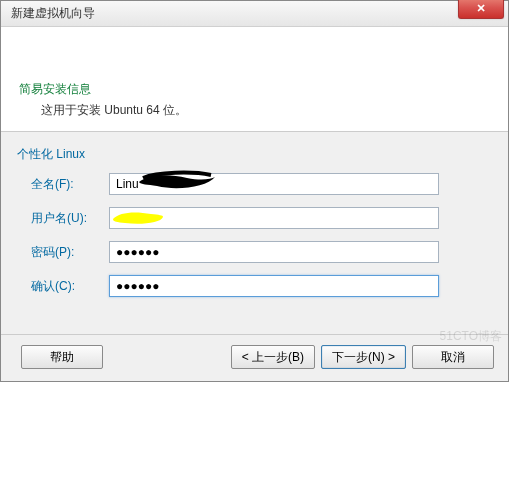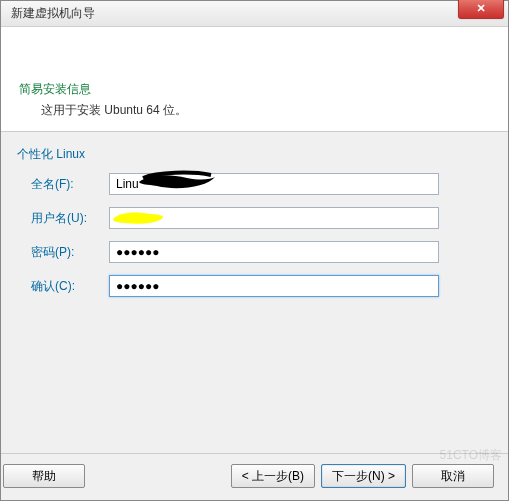--- a/index.html
+++ b/index.html
@@ -7,21 +7,21 @@
       margin: 0;
       font-family: "Microsoft YaHei", "SimSun", Tahoma, sans-serif;
       font-size: 12px;
       background: #fff;
       width: 509px;
       height: 501px;
       overflow: hidden;
     }
     .wizard {
       width: 509px;
-      height: 501px;
+      height: 382px;
       border: 1px solid #888;
       background: #f0f0f0;
       display: flex;
       flex-direction: column;
       position: relative;
     }
     .titlebar {
       height: 26px;
       background: linear-gradient(to bottom, #f8f8f8, #e6e6e6);
       border-bottom: 1px solid #d0d0d0;
@@ -113,21 +113,21 @@
     }
     .input-wrap {
       position: relative;
       flex: 1;
       max-width: 330px;
       display: flex;
     }
     .button-bar {
       border-top: 1px solid #ccc;
       background: #f0f0f0;
-      padding: 10px 14px 12px 2px;
+      padding: 10px 14px 12px 20px;
       display: flex;
       align-items: center;
     }
     .btn {
       height: 24px;
       min-width: 82px;
       padding: 0 10px;
       border: 1px solid #8a8a8a;
       background: linear-gradient(to bottom, #fdfdfd, #e3e3e3);
       font-family: inherit;

